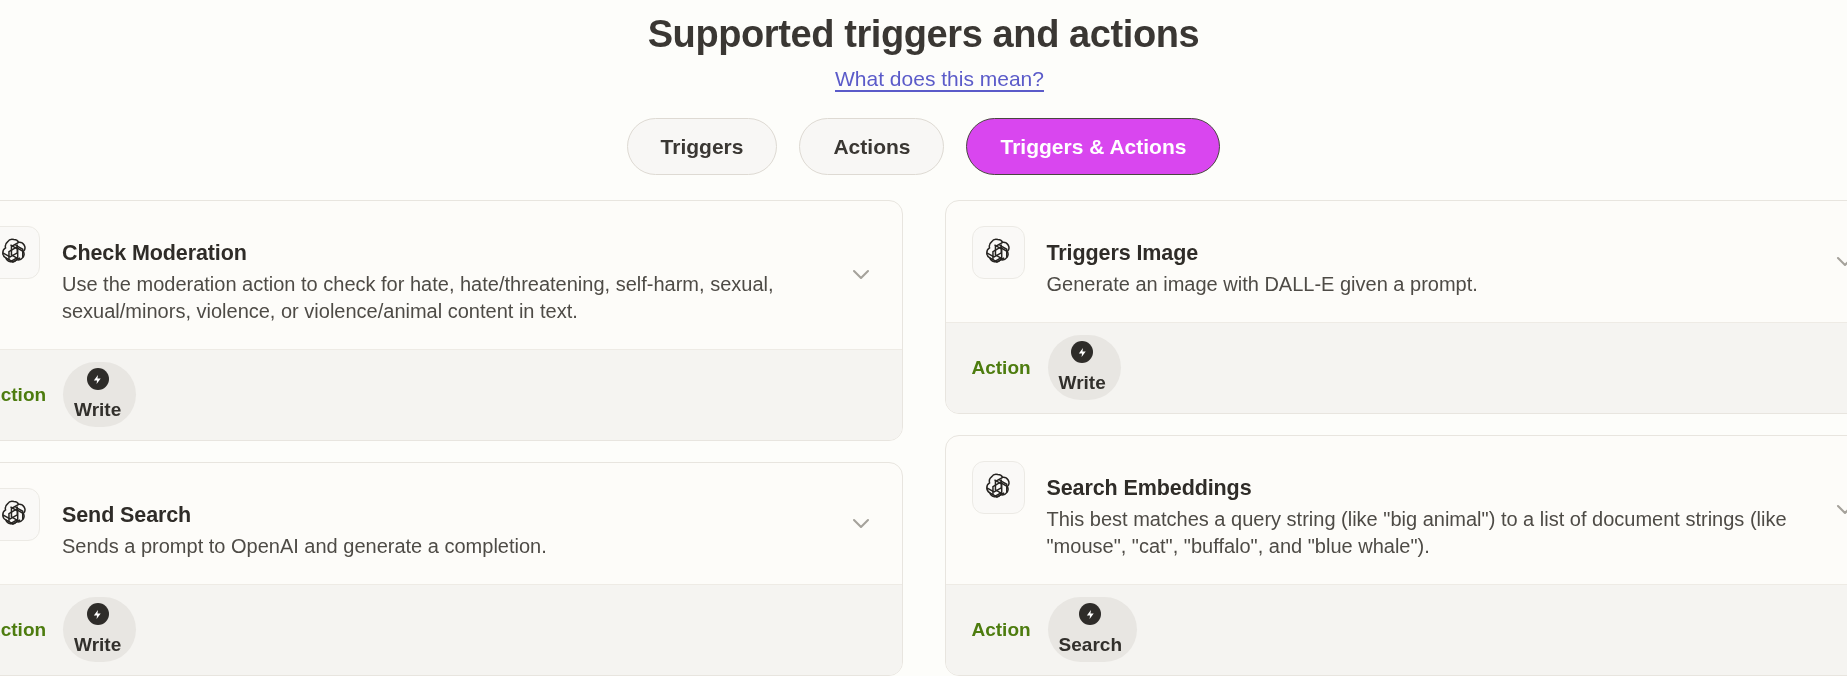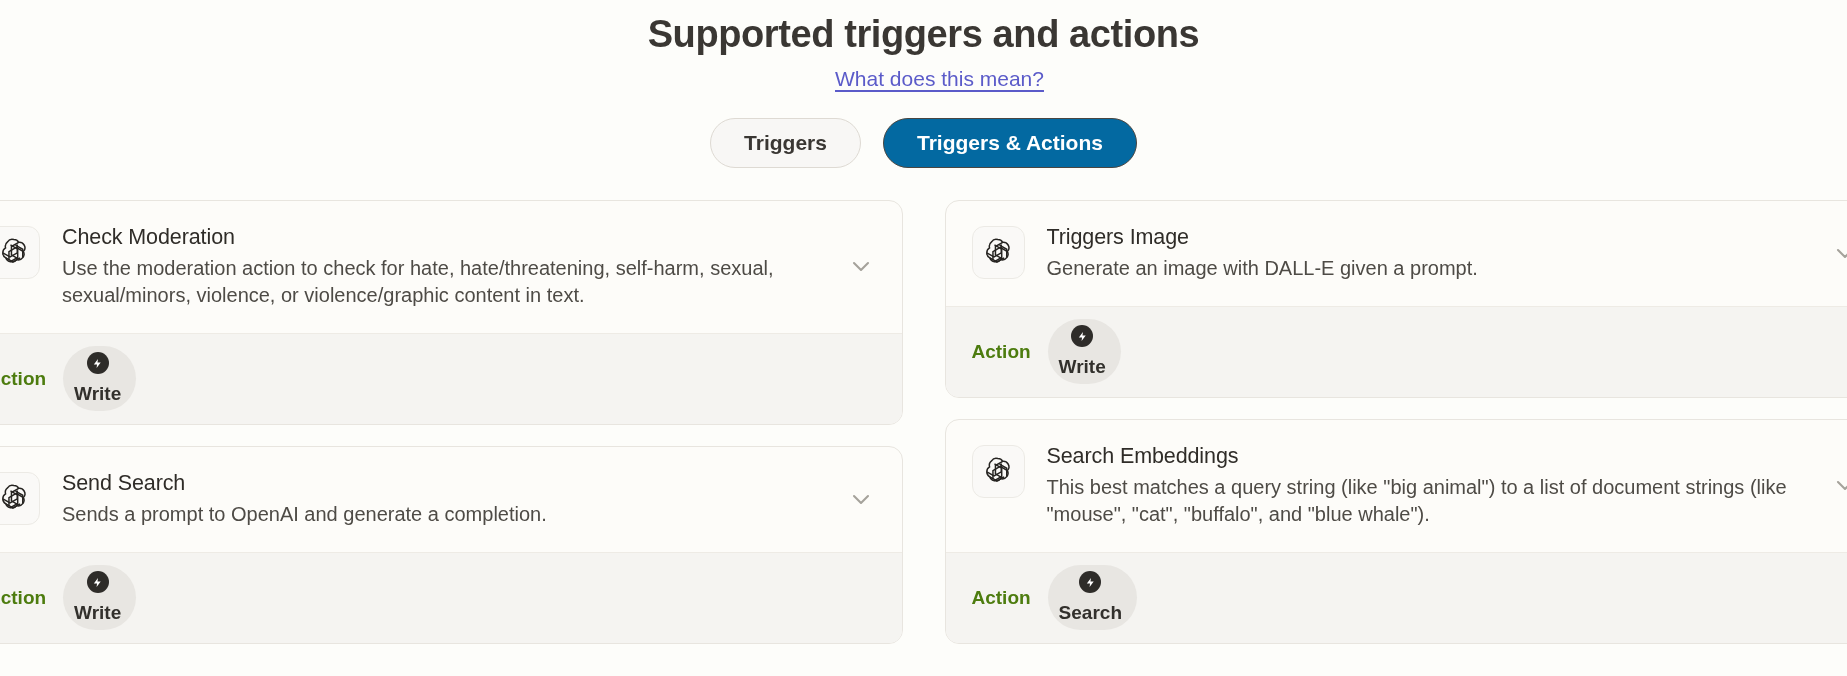--- a/index.html
+++ b/index.html
@@ -46,37 +46,37 @@
   
   .pill-row {
     display: flex;
     justify-content: center;
     align-items: center;
     gap: 22px;
     margin-top: 27px;
   }
 
   .pill {
-    height: 50px;
+    height: 57px;
     display: flex;
     align-items: center;
     justify-content: center;
     padding: 0 33px;
     border-radius: 999px;
     font-size: 21px;
     font-weight: bold;
     color: #3a3733;
     background: #f8f7f5;
     border: 1px solid #dedad3;
     cursor: pointer;
     white-space: nowrap;
   }
 
   .pill.active {
-    background: #0369a1;
+    background: #d946ef;
     border-color: #4a4641;
     color: #ffffff;
   }
 
   
   .columns {
     position: absolute;
     top: 200px;
     left: 0;
     right: 0;
@@ -123,24 +123,25 @@
     justify-content: center;
     margin-top: 3px;
   }
 
   .app-icon svg { display: block; }
 
   .card-text { flex: 1 1 auto; min-width: 0; }
 
   .card-title {
     font-size: 21.5px;
-    font-weight: normal;
+    font-weight: bold;
     color: #2f2c28;
     line-height: 28px;
     letter-spacing: -0.1px;
+    margin-top: 16px;
   }
 
   .card-desc {
     font-size: 20px;
     color: #4e4b46;
     line-height: 27px;
     margin-top: 4px;
   }
 
   .chevron {
@@ -198,20 +199,21 @@
 <body>
 
 <h1 class="page-title">Supported triggers and actions</h1>
 
 <div class="subtitle-wrap">
   <a class="subtitle-link">What does this mean?</a>
 </div>
 
 <div class="pill-row">
   <button class="pill">Triggers</button>
+  <button class="pill">Actions</button>
   <button class="pill active">Triggers &amp; Actions</button>
 </div>
 
 <div class="columns">
 
   <div class="col col-left">
 
     <div class="card">
       <div class="card-body">
         <div class="app-icon">
@@ -220,21 +222,21 @@
             <path d="M15.31 4.45 10.2 7.4v5.9l5.11 2.95"></path>
             <path d="M18.65 11.02 13.55 8.07 8.44 11.02v5.9"></path>
             <path d="M18.16 15.28v-5.9l-5.11-2.95"></path>
             <path d="M9.5 18.1l5.11-2.95V9.25L9.5 6.3"></path>
             <path d="M6.2 15.4l5.1 2.95 5.11-2.95"></path>
             <path d="M4.1 11.86l5.11 2.95 5.11-2.95v-5.9"></path>
           </svg>
         </div>
         <div class="card-text">
           <div class="card-title">Check Moderation</div>
-          <div class="card-desc">Use the moderation action to check for hate, hate/threatening, self-harm, sexual, sexual/minors, violence, or violence/graphic content in text.</div>
+          <div class="card-desc">Use the moderation action to check for hate, hate/threatening, self-harm, sexual, sexual/minors, violence, or violence/animal content in text.</div>
         </div>
         <div class="chevron">
           <svg width="24" height="24" viewBox="0 0 24 24" fill="none" stroke="#a5a29b" stroke-width="2.1" stroke-linecap="round" stroke-linejoin="round">
               <polyline points="5,9 12,16 19,9"></polyline>
             </svg>
         </div>
       </div>
       <div class="card-footer">
         <span class="footer-label">Action</span>
         <span class="type-badge">

